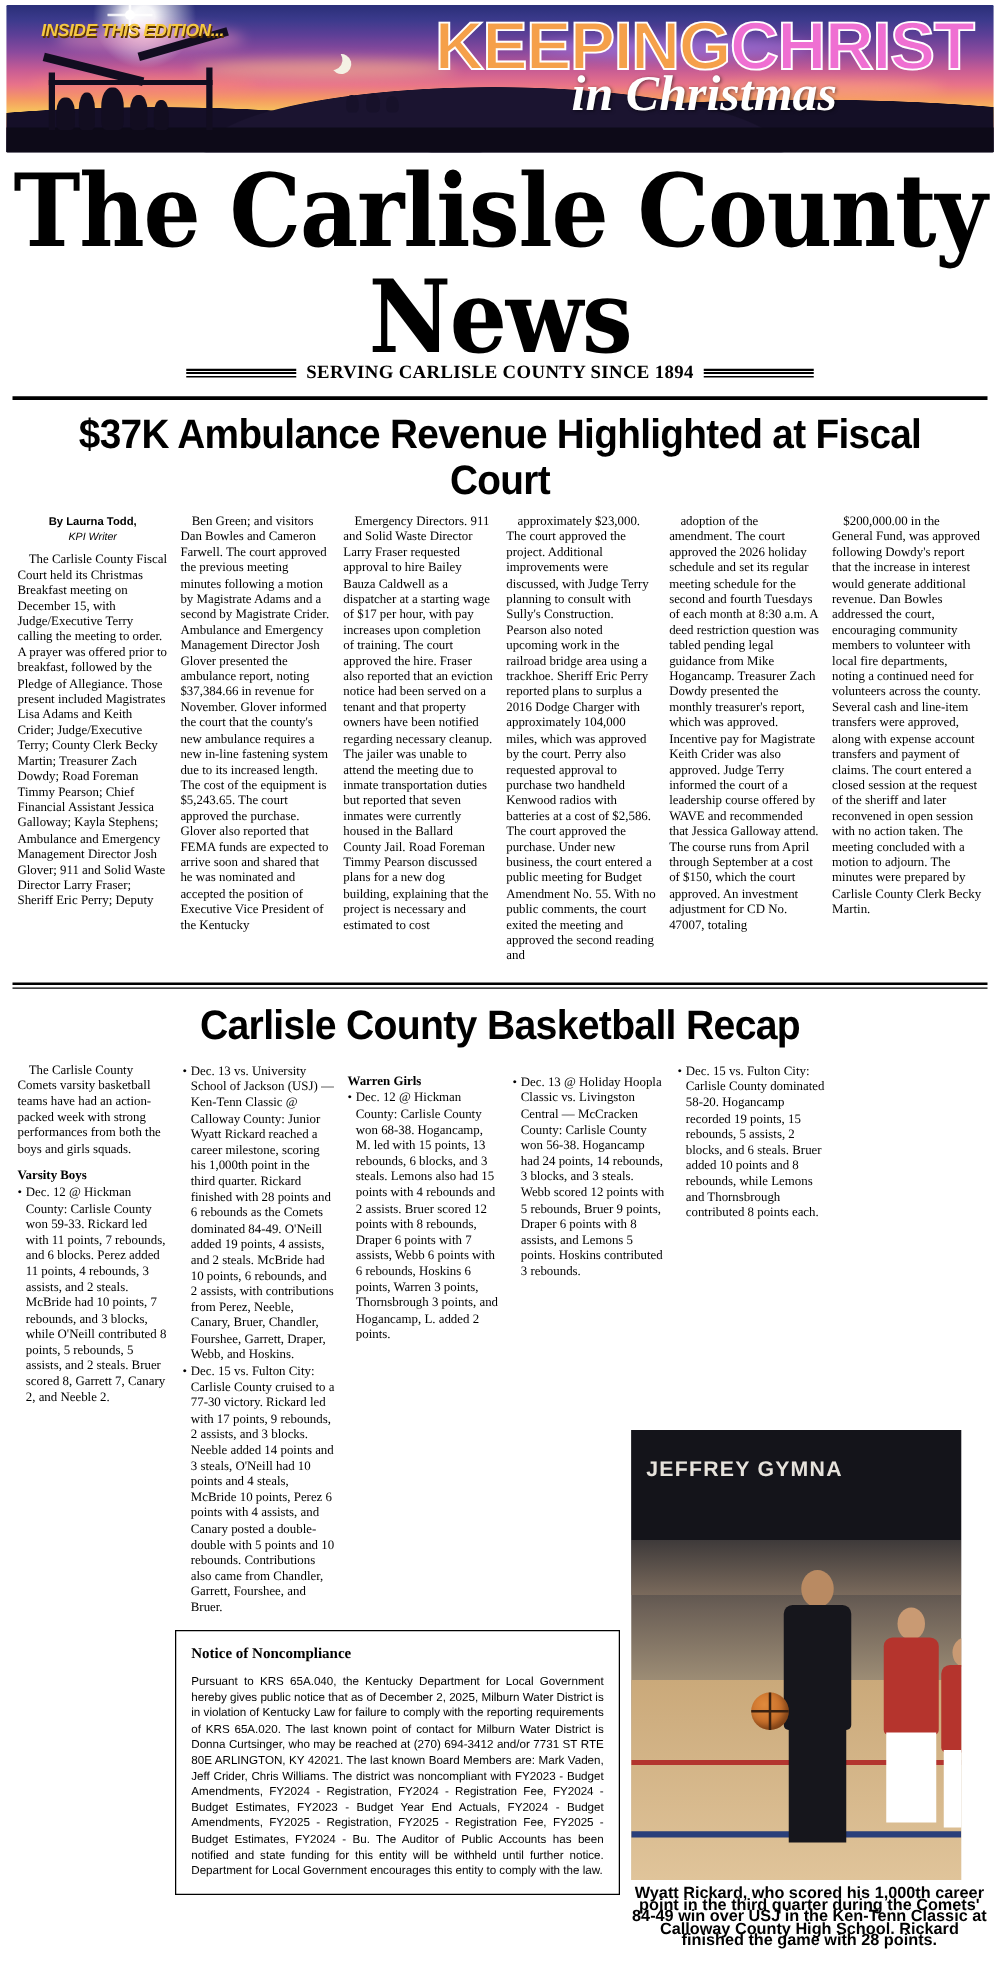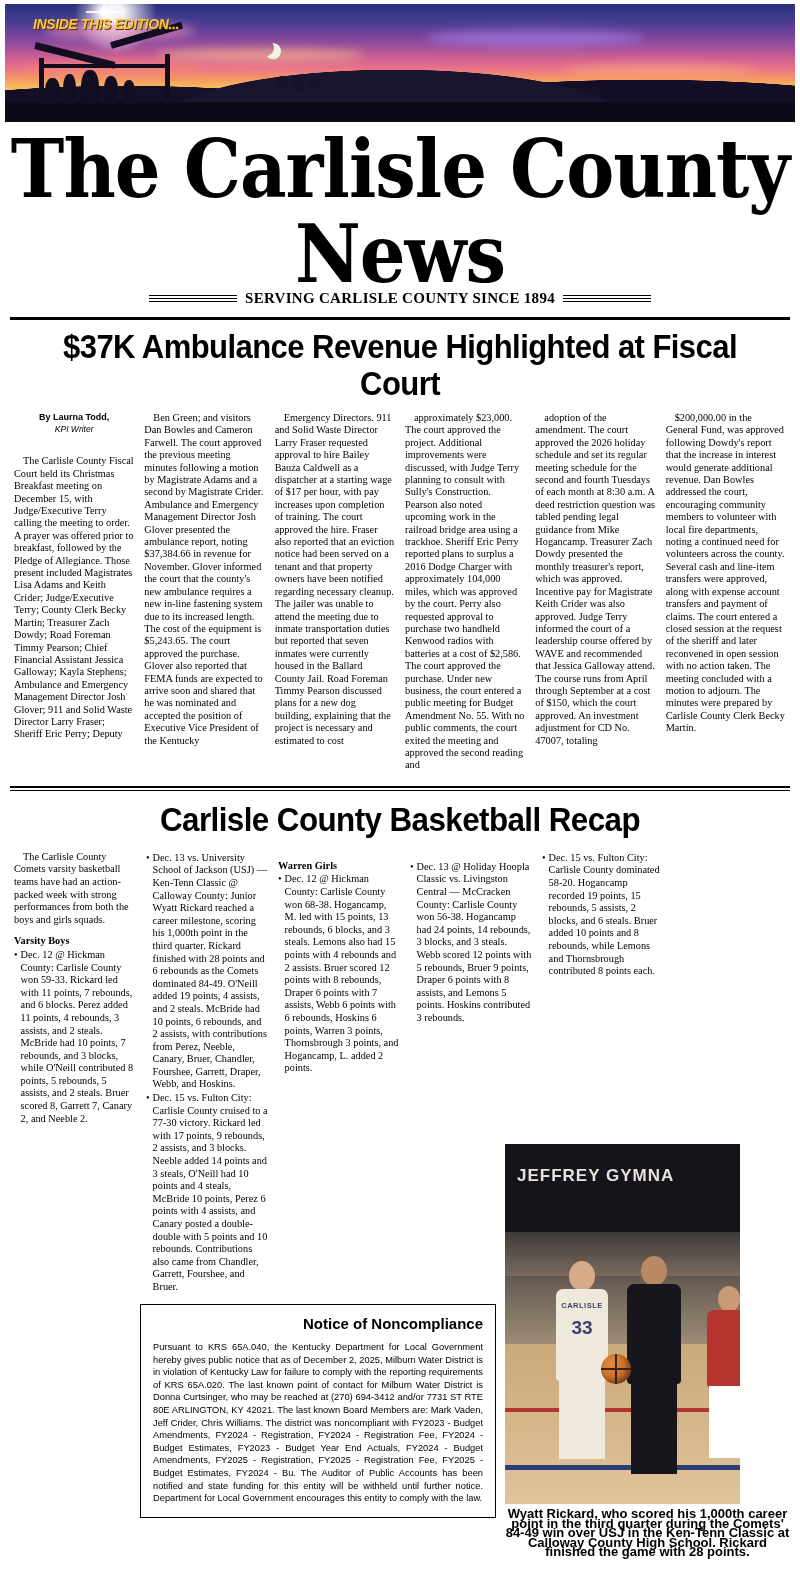--- a/index.html
+++ b/index.html
@@ -129,21 +129,21 @@
     transform:scaleX(.94);transform-origin:center;
   }
 
   
   .cols6{
     width:772px;margin:10px auto 0 auto;display:flex;gap:10px;
     font-family:"Liberation Serif", serif;font-size:10.3px;line-height:12.4px;
   }
   .cols6 > div{width:122px;text-align:left;}
   .byline{font-family:"Liberation Sans", sans-serif;font-weight:bold;font-size:9px;text-align:center;line-height:11px;}
-  .byline-sub{font-family:"Liberation Sans", sans-serif;font-style:italic;font-size:8.5px;text-align:center;margin-bottom:20px;}
+  .byline-sub{font-family:"Liberation Sans", sans-serif;font-style:italic;font-size:8.5px;text-align:center;margin-bottom:7px;}
   .cols6 p{margin:0;text-indent:9px;}
 
   .sep{width:780px;height:2px;background:#000;margin:14px auto 0 auto;}
   .sep-thin{width:780px;height:1px;background:#000;margin:2px auto 0 auto;}
 
   
   .headline2{
     width:780px;margin:10px auto 0 auto;text-align:center;
     font-family:"Liberation Sans", sans-serif;font-weight:bold;
     font-size:33px;line-height:38px;letter-spacing:-.6px;
@@ -162,27 +162,27 @@
   .bullet .btxt{flex:1 1 auto;}
   .gap{height:9px;}
 
   
   .notice{
     position:absolute;left:140px;top:1300px;width:356px;
     border:1.5px solid #000;background:#fff;box-sizing:border-box;
     padding:10px 12px 12px 12px;
     font-family:"Liberation Sans", sans-serif;
   }
-  .notice-title{font-size:15px;font-weight:bold;text-align:right;margin-bottom:9px;}
+  .notice-title{font-size:12px;font-weight:bold;text-align:left;margin-bottom:9px;font-family:Liberation Serif, serif;}
   .notice-body{font-size:9.3px;line-height:12.6px;text-align:justify;}
 
   
   .photo-wrap{position:absolute;left:505px;top:1140px;width:285px;}
   .photo{
-    position:relative;width:235px;height:360px;overflow:hidden;
+    position:relative;width:264px;height:360px;overflow:hidden;
     background:linear-gradient(to bottom,#1a1a20 0%,#2b2b33 22%,#6e6258 40%,#9b8b74 55%,#c2ad8d 70%,#d8c4a1 100%);
   }
   .ph-band-top{position:absolute;left:0;top:0;width:100%;height:88px;background:#14141a;}
   .ph-bleach{position:absolute;left:0;top:88px;width:100%;height:44px;background:linear-gradient(to bottom,#3e3a3a,#7a6a5c);}
   .ph-gym{
     position:absolute;left:12px;top:22px;
     font-family:"Liberation Sans", sans-serif;font-weight:bold;font-size:17px;
     letter-spacing:1px;color:#e7e3dc;
   }
   .ph-floor{position:absolute;left:0;bottom:0;width:100%;height:160px;background:linear-gradient(to bottom,#caa97a,#e0c49a);}
@@ -255,20 +255,26 @@
         <div class="beam"></div>
     </div>
     <div class="fig f1"></div>
     <div class="fig f2"></div>
     <div class="fig f3"></div>
     <div class="fig f4"></div>
     <div class="fig f5"></div>
 
     <div class="inside-edition">INSIDE THIS EDITION...</div>
 
+    <div class="kc-wrap">
+      <div class="kc-line1">
+        <span class="kc-keeping">KEEPING</span><span class="kc-christ">CHRIST</span>
+      </div>
+      <div class="kc-line2">in Christmas</div>
+    </div>
   </div>
 
 
   <div class="masthead">
     <div class="masthead-title">The Carlisle County News</div>
     <div class="serving">
       <div class="rule"></div>
       <div class="txt">SERVING CARLISLE COUNTY SINCE 1894</div>
       <div class="rule"></div>
     </div>
@@ -360,27 +366,20 @@
 
   <div class="photo-wrap">
     <div class="photo">
       <div class="ph-band-top"></div>
       <div class="ph-gym">JEFFREY GYMNA</div>
       <div class="ph-bleach"></div>
       <div class="ph-floor"></div>
       <div class="ph-line1"></div>
       <div class="ph-line2"></div>
 
-      <div class="ph-p p1">
-        <div class="head"></div>
-        <div class="torso"></div>
-        <div class="team">CARLISLE</div>
-        <div class="num">33</div>
-        <div class="legs"></div>
-      </div>
       <div class="ph-p p2">
         <div class="head"></div>
           <div class="torso"></div>
           <div class="legs"></div>
       </div>
       <div class="ph-p p3">
         <div class="head"></div>
           <div class="torso"></div>
           <div class="legs"></div>
       </div>

